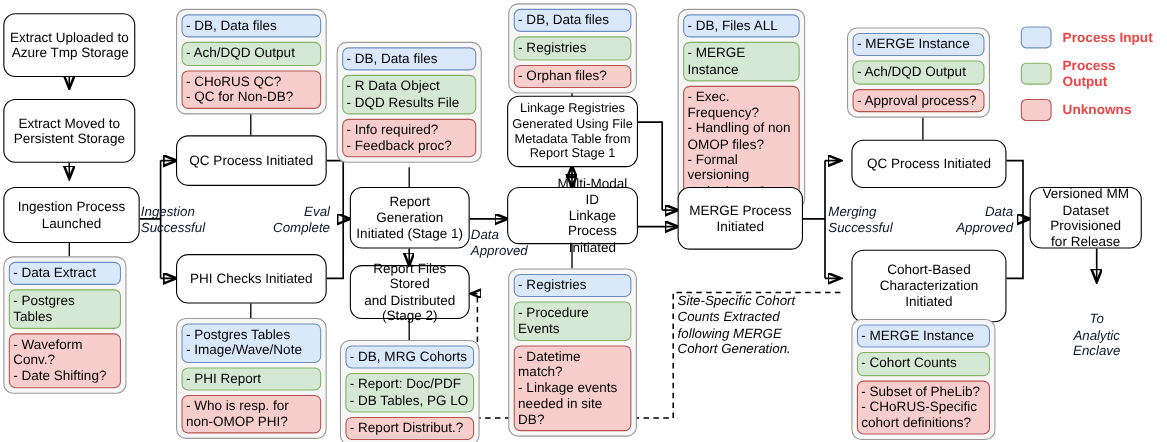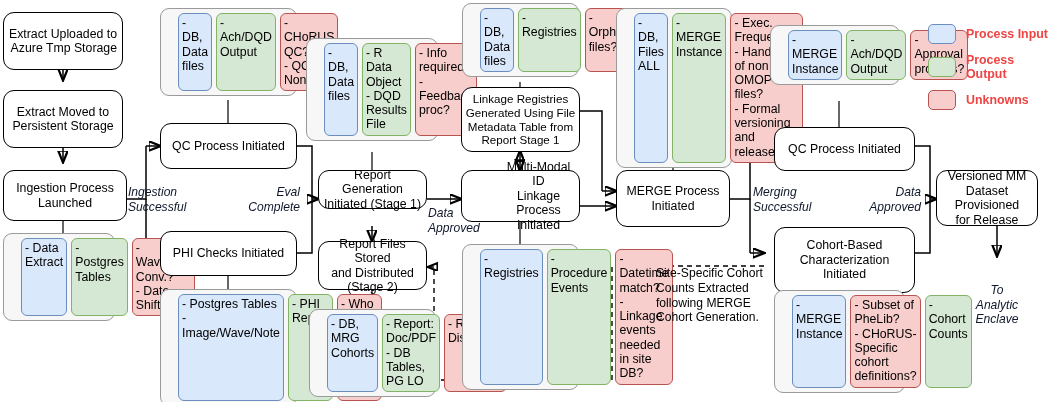--- a/index.html
+++ b/index.html
@@ -30,22 +30,23 @@
     line-height:14.5px;
     color:#000000;
     padding:1px 3px;
   }
 
   
   .agroup{
     border:1.2px solid #9a9a9a;
     border-radius:9px;
     background:#f7f7f7;
-    padding:4px 17px;
+    padding:4px 4px;
     display:flex;
+    flex-direction:column;
     gap:4px;
   }
   .achip{
     border-radius:6px;
     font-size:12.3px;
     line-height:14.3px;
     padding:2px 3px 3px 3px;
     color:#000;
     white-space:pre-line;
   }
@@ -61,23 +62,23 @@
     color:#0f172a;
     white-space:pre-line;
   }
   .elabel.right{text-align:right;}
   .elabel.center{text-align:center;}
 
   
   .note{
     font-size:12.1px;
     line-height:14.8px;
+    font-style:italic;
     color:#000;
     white-space:pre-line;
-    margin-left:40px;
   }
 
   
   .legend{display:flex;flex-direction:column;gap:9px;}
   .legend-row{display:flex;align-items:center;gap:10px;}
   .legend-sw{
     width:28px;height:20px;border-radius:5px;box-sizing:border-box;
   }
   .legend-lb{font-size:12.4px;font-weight:bold;color:#ef4444;}
 
@@ -208,21 +209,21 @@
 Complete</div>
 
   <div class="abs agroup" style="left:306px;top:38px;width:132px;">
     <div class="achip chip-in">- DB, Data files</div>
     <div class="achip chip-out">- R Data Object
 - DQD Results File</div>
     <div class="achip chip-unk">- Info required?
 - Feedback proc?</div>
   </div>
 
-  <div class="abs pbox" style="left:318px;top:170px;width:109px;height:39px;">
+  <div class="abs pbox" style="left:318px;top:170px;width:109px;height:56px;">
     <span style="white-space:pre-line">Report Generation
 Initiated (Stage 1)</span>
   </div>
 
   <div class="abs pbox" style="left:318px;top:241px;width:109px;height:49px;">
     <span style="white-space:pre-line">Report Files Stored
 and Distributed
 (Stage 2)</span>
   </div>
 
@@ -294,24 +295,24 @@
   </div>
 
   <div class="abs pbox" style="left:774px;top:227px;width:141px;height:66px;">
     <span style="white-space:pre-line">Cohort-Based
 Characterization
 Initiated</span>
   </div>
 
   <div class="abs agroup" style="left:774px;top:290px;width:131px;">
     <div class="achip chip-in">- MERGE Instance</div>
+    <div class="achip chip-out">- Cohort Counts</div>
     <div class="achip chip-unk">- Subset of PheLib?
 - CHoRUS-Specific
 cohort definitions?</div>
-    <div class="achip chip-out">- Cohort Counts</div>
   </div>
 
   <div class="abs elabel" style="left:753px;top:185px;width:80px;">Merging
 Successful</div>
 
   <div class="abs elabel right" style="left:845px;top:185px;width:76px;">Data
 Approved</div>
 
   <div class="abs pbox" style="left:936px;top:170px;width:102px;height:56px;">
     <span style="white-space:pre-line">Versioned MM

